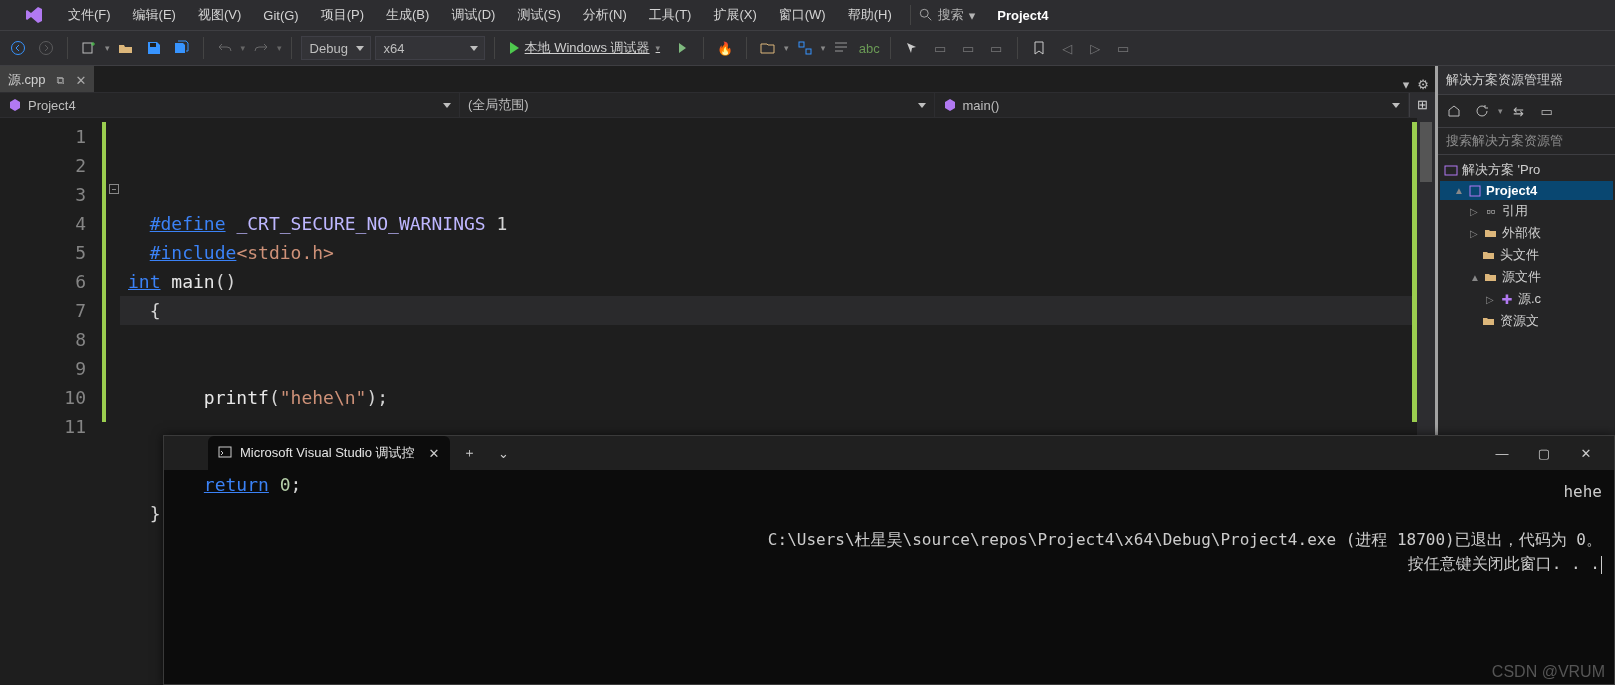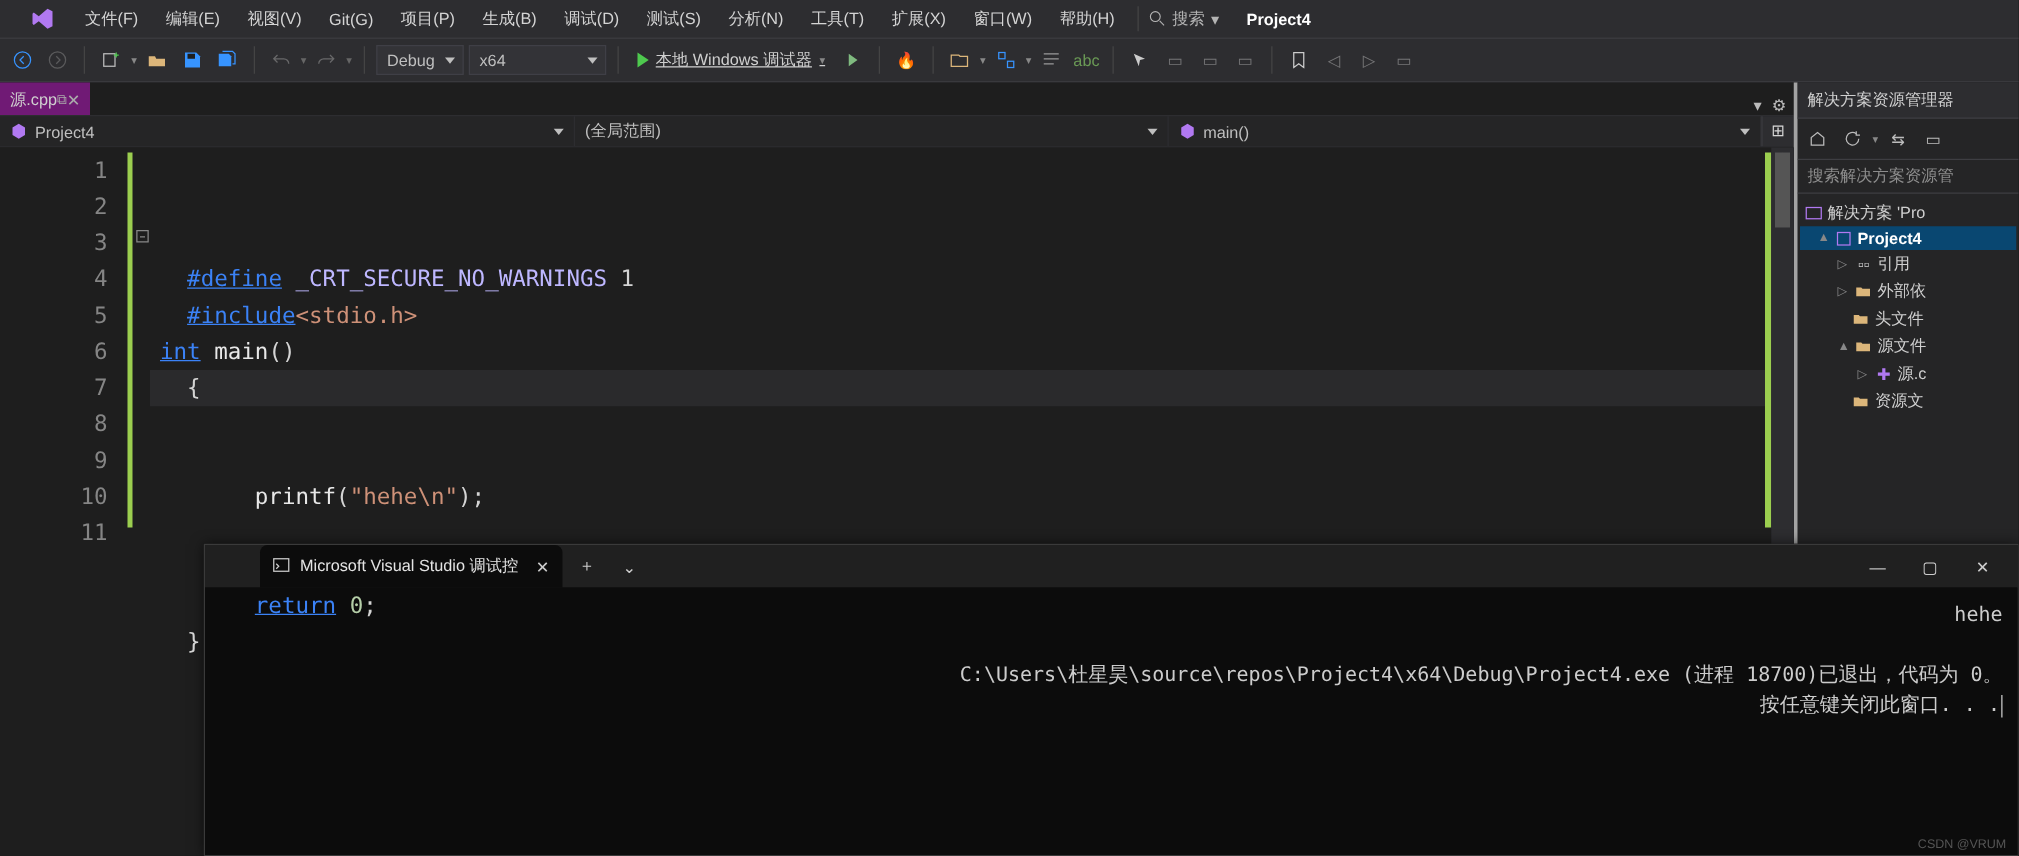--- a/index.html
+++ b/index.html
@@ -76,22 +76,22 @@
   }
   .play-triangle { width:0;height:0;border-top:6px solid transparent;border-bottom:6px solid transparent;border-left:9px solid #4EC94E;}
   .play-small { width:0;height:0;border-top:5px solid transparent;border-bottom:5px solid transparent;border-left:7px solid #4EC94E;}
 
   
   .tab-strip {
     background:#1e1e1e; height:26px;
     display:flex; align-items:flex-end;
   }
   .file-tab {
-    background:#701a75; color:#cfcfcf;
-    padding:4px 8px; display:flex; align-items:center; gap:0;
+    background:#404040; color:#cfcfcf;
+    padding:4px 8px; display:flex; align-items:center; gap:11px;
     height:26px; border-top:2px solid #007acc00;
   }
   .file-tab .pin { font-size:11px; color:#aaa;}
   .file-tab .close { color:#aaa; cursor:pointer;}
   .tab-strip-right { margin-left:auto; display:flex; align-items:center; gap:8px; padding-right:6px; color:#bbb; }
 
   
   .code-nav {
     background:#252526; height:26px;
     display:flex; align-items:center; border-top:1px solid #2d2d30; border-bottom:1px solid #2d2d30;
@@ -208,21 +208,21 @@
   }
   .con-sys { margin-left:auto; display:flex; gap:2px;}
   .con-sys div { width:40px;height:28px;display:flex;align-items:center;justify-content:center;color:#ccc;cursor:pointer;}
   .console-body {
     flex:1; background:#0c0c0c; color:#cccccc;
     font-family:Consolas, monospace; font-size:16px; line-height:24px;
     padding:10px 12px; white-space:pre-wrap;text-align:right;
   }
   .cursor { display:inline-block; width:1px; height:18px; background:#ccc; vertical-align:middle; margin-left:1px;}
 
-  .watermark { position:absolute; right:10px; bottom:4px; color:#555; font-size:10px; z-index:5;}
+  .watermark { position:absolute; right:10px; bottom:4px; color:#555; font-size:16px; z-index:5;}
 </style>
 </head>
 <body>
 
 <div class="menu-bar">
   <span class="vs-logo">
     <svg width="20" height="20" viewBox="0 0 20 20">
         <path d="M14 2l4 2v12l-4 2-7-6-4 3-1-1V6l1-1 4 3 7-6z" fill="#b179f1"></path>
       </svg>
   </span>

